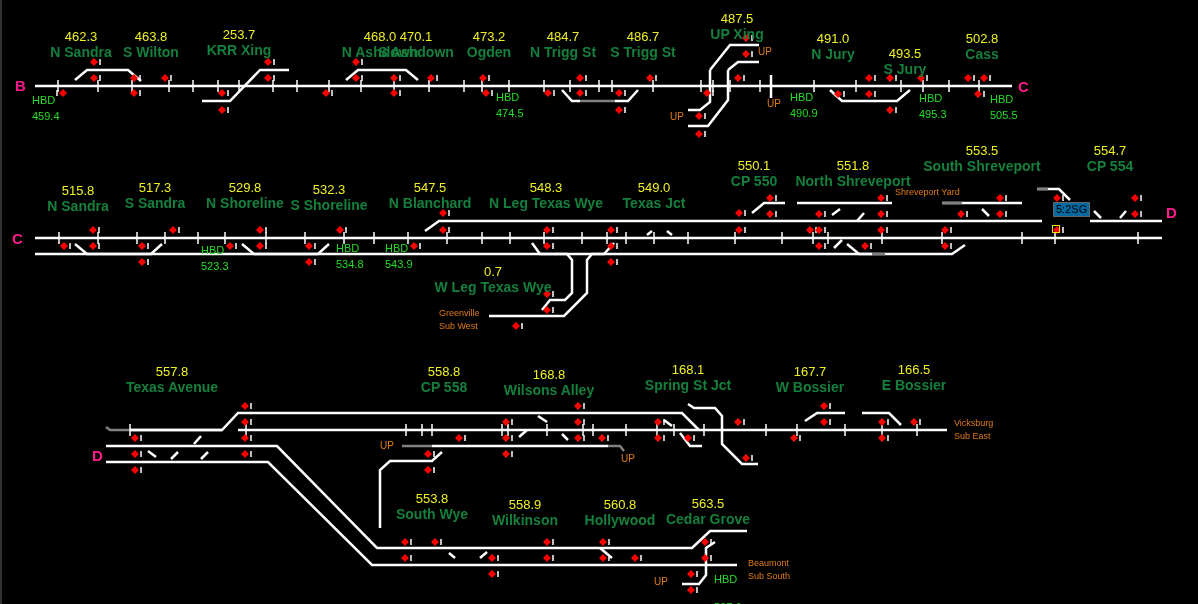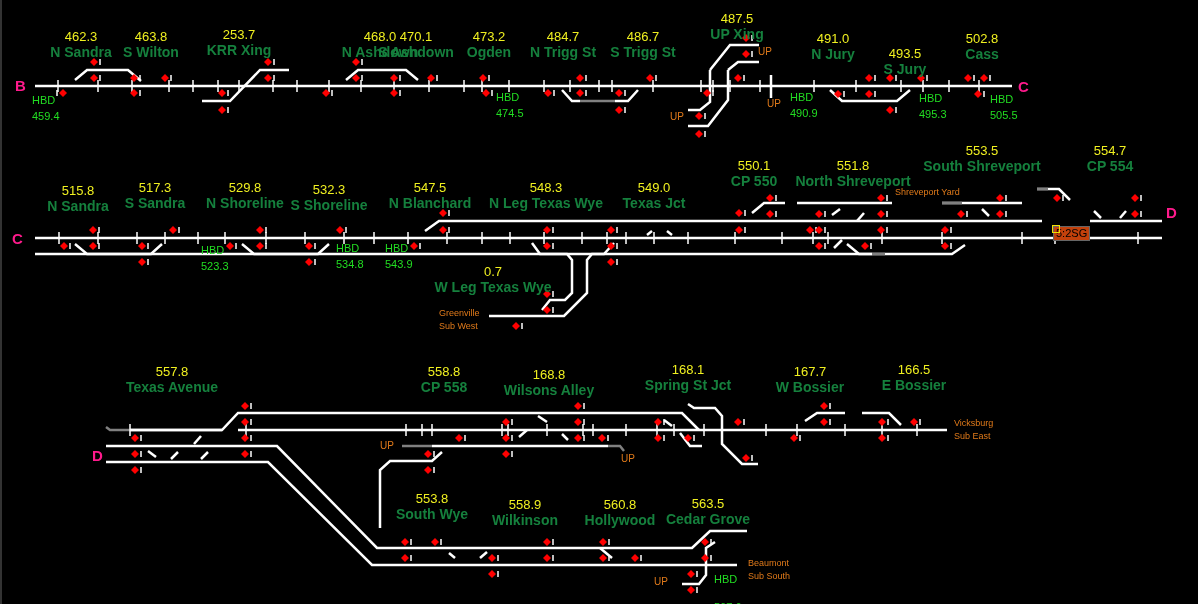--- a/index.html
+++ b/index.html
@@ -6,21 +6,21 @@
   body { width:1198px; height:604px; overflow:hidden; position:relative; font-family:"Liberation Sans", sans-serif; }
   #board { position:absolute; left:0; top:0; width:1198px; height:604px; background:#000; border-left:2px solid #333; box-sizing:border-box; }
   svg { position:absolute; left:0; top:0; }
   .lbl { position:absolute; white-space:nowrap; transform:translateX(-50%); text-align:center; }
   .mp { color:#f0f020; font-size:13px; line-height:14px; }
   .nm { color:#15803d; font-size:14px; font-weight:bold; line-height:16px; }
   .hbd { position:absolute; color:#22dd22; font-size:11px; line-height:13px; }
   .up { position:absolute; color:#e07a1a; font-size:10px; }
   .ext { position:absolute; color:#e07a1a; font-size:9px; line-height:13px; }
   .edge { position:absolute; color:#ff1a8c; font-size:15px; font-weight:bold; }
-  .tag { position:absolute; background:#c2410c; color:#000; border:1px solid #666; font-size:11px; padding:0 2px; line-height:13px;margin-top:24px; }
+  .tag { position:absolute; background:#0369a1; color:#000; border:1px solid #666; font-size:11px; padding:0 2px; line-height:13px; }
 </style>
 </head>
 <body>
 
 <div id="board">
   <svg id="tracks" width="1198" height="604">
       <polyline points="33,86 1010,86" stroke="#ffffff" stroke-width="2.5" fill="none"></polyline>
       <line x1="56" x2="56" y1="80" y2="92" stroke="#fff" stroke-width="1.5"></line>
       <line x1="96" x2="96" y1="80" y2="92" stroke="#fff" stroke-width="1.5"></line>
       <line x1="130" x2="130" y1="80" y2="92" stroke="#fff" stroke-width="1.5"></line>

